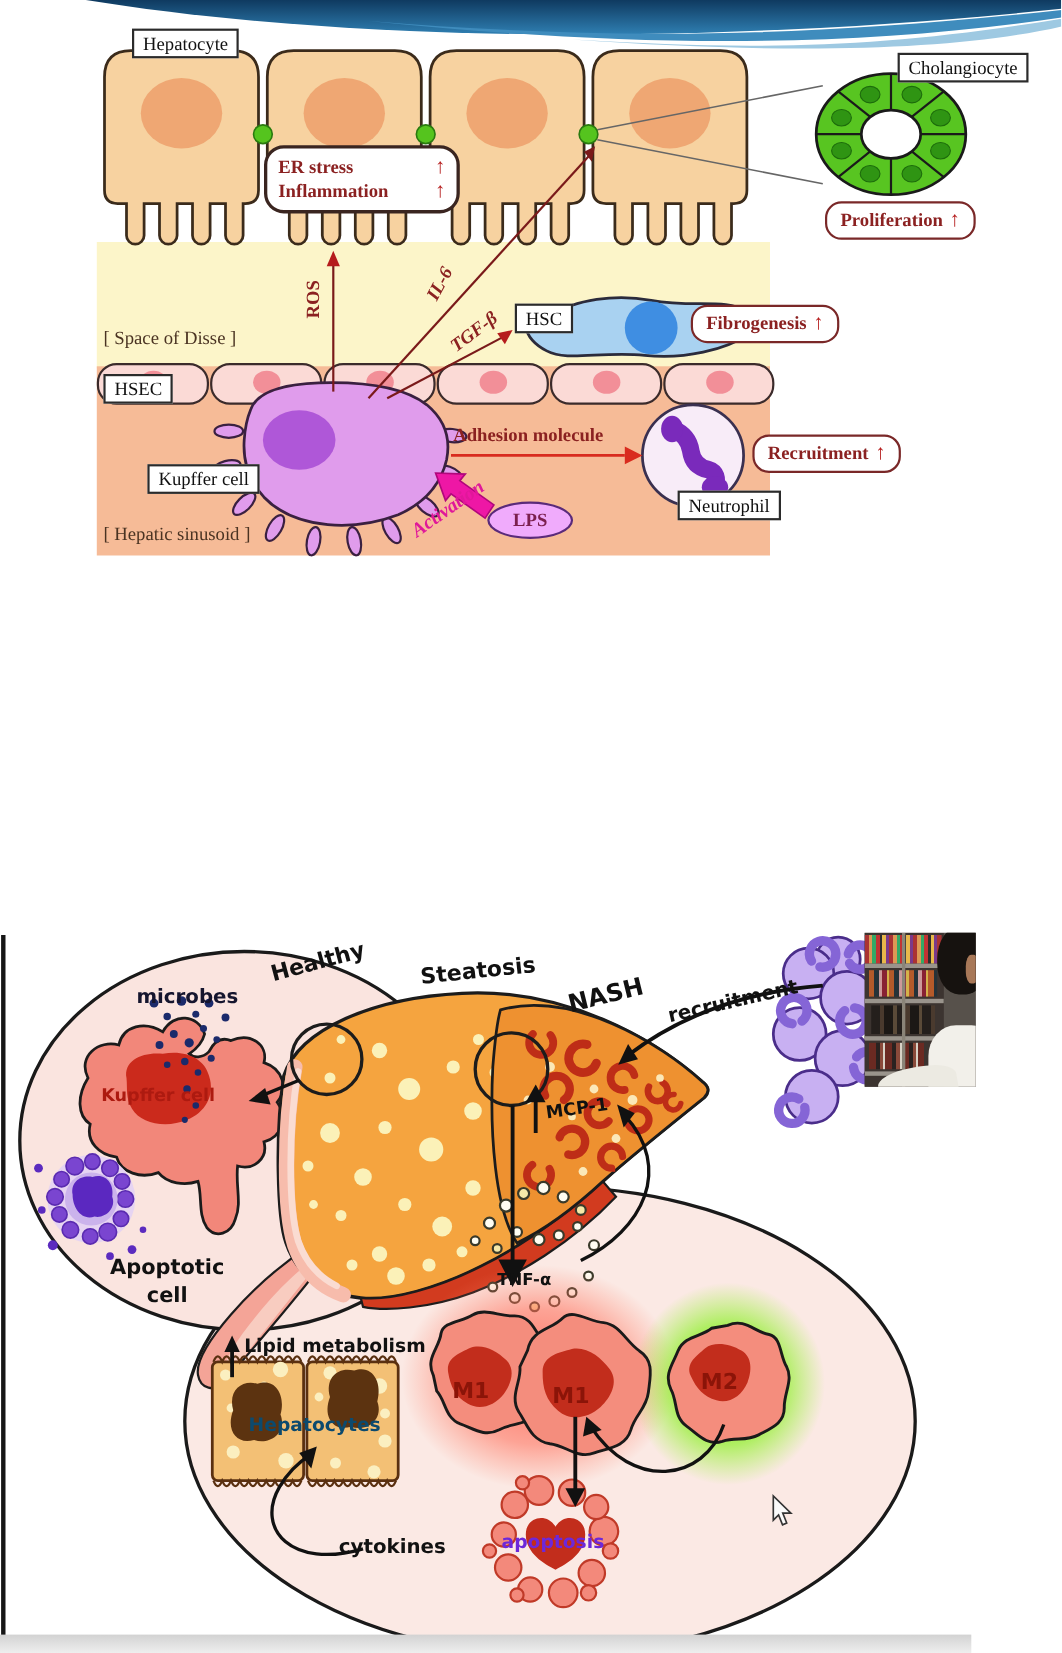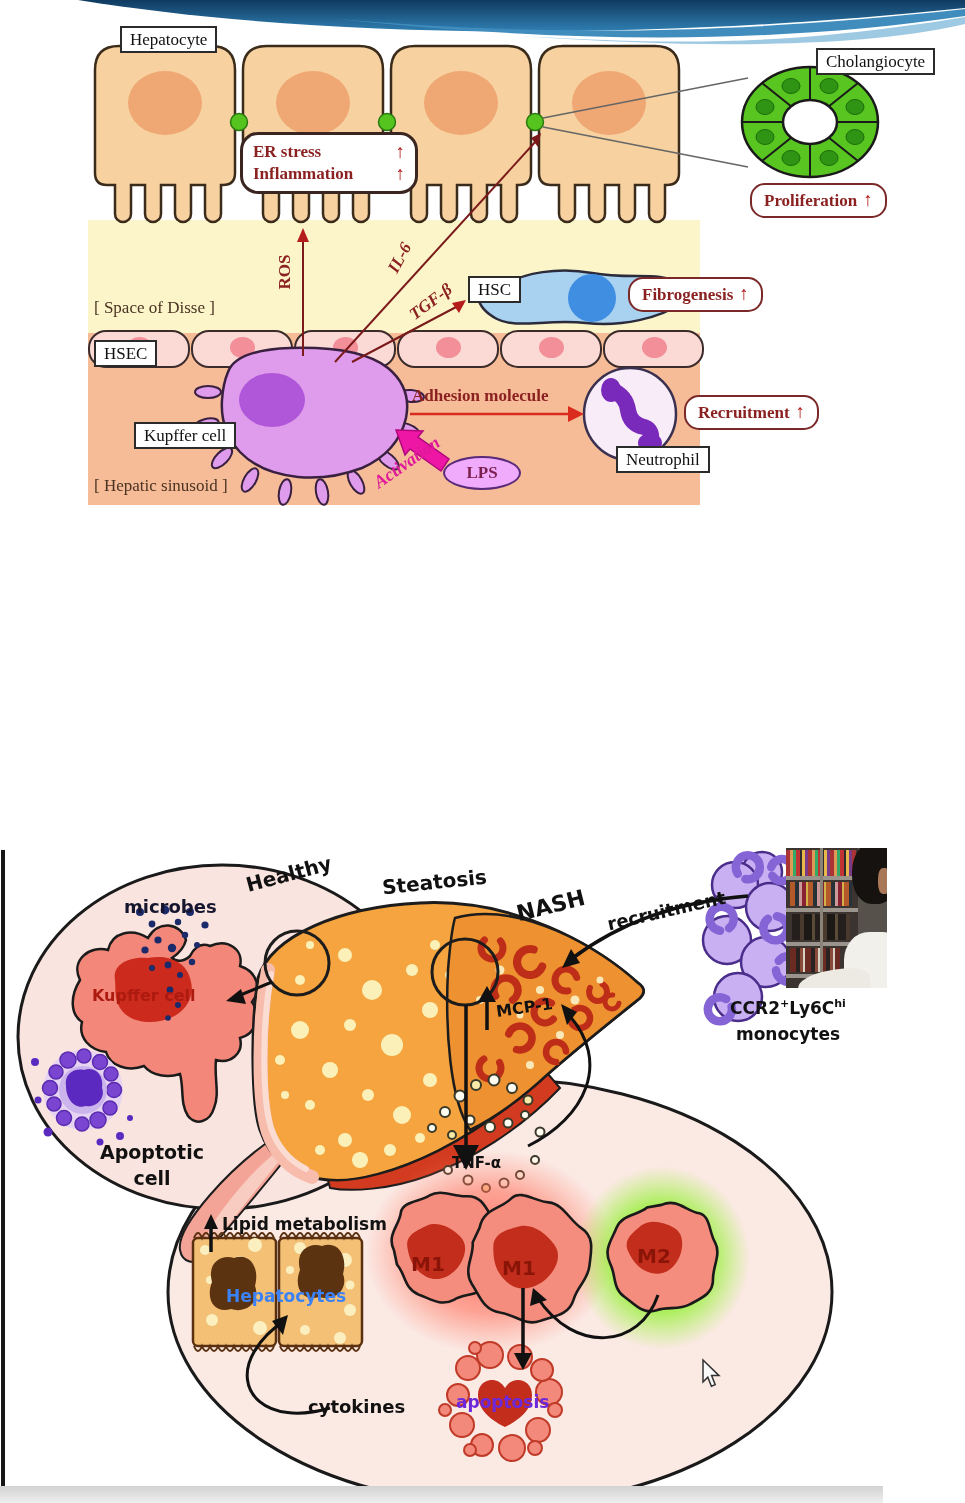--- a/index.html
+++ b/index.html
@@ -554,32 +554,28 @@
     <div>cell</div>
   </div>
 
   <div class="abs btext" style="left:245px;top:862px;font-size:20px;transform:rotate(-15deg);">Healthy</div>
   <div class="abs btext" style="left:382px;top:870px;font-size:20px;transform:rotate(-6deg);">Steatosis</div>
   <div class="abs btext" style="left:516px;top:893px;font-size:22px;transform:rotate(-14deg);">NASH</div>
   <div class="abs btext" style="left:606px;top:900px;font-size:18px;transform:rotate(-13deg);">recruitment</div>
 
   <div class="abs btext" style="left:496px;top:998px;font-size:16px;transform:rotate(-8deg);">MCP-1</div>
 
-  <div class="abs btext" style="left:718px;top:996px;width:140px;text-align:center;font-size:17px;line-height:1.5;">
-    <div><span>CCR2</span><span class="supsc">+</span><span>Ly6C</span><span class="supsc">hi</span></div>
-    <div>monocytes</div>
-  </div>
 
   <div class="abs btext" style="left:452px;top:1154px;font-size:15px;">TNF-α</div>
 
   <div class="abs btext" style="left:406px;top:1252px;width:44px;text-align:center;font-size:20px;color:#8b1408;">M1</div>
   <div class="abs btext" style="left:497px;top:1256px;width:44px;text-align:center;font-size:20px;color:#8b1408;">M1</div>
   <div class="abs btext" style="left:632px;top:1244px;width:44px;text-align:center;font-size:20px;color:#8b1408;">M2</div>
 
   <div class="abs btext" style="left:222px;top:1214px;font-size:17px;">Lipid metabolism</div>
 
-  <div class="abs btext" style="left:226px;top:1286px;font-size:17px;color:#3b82f6;">Hepatocytes</div>
+  <div class="abs btext" style="left:226px;top:1286px;font-size:17px;color:#0c4a6e;">Hepatocytes</div>
 
   <div class="abs btext" style="left:308px;top:1396px;font-size:18px;">cytokines</div>
 
   <div class="abs btext" style="left:456px;top:1392px;font-size:17px;color:#6d28d9;">apoptosis</div>
 
 </div>
 
 </body></html>

